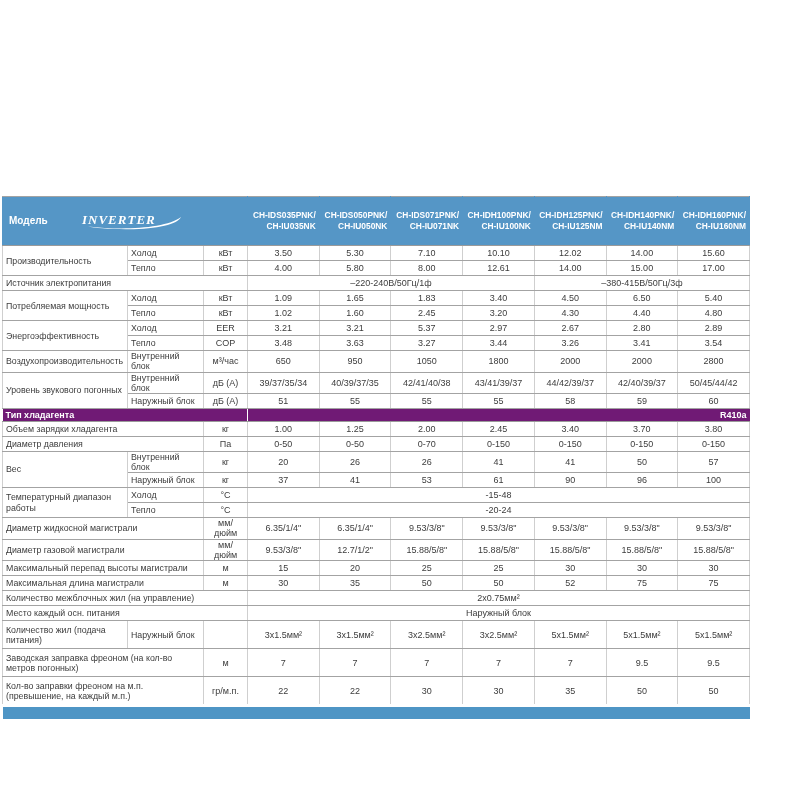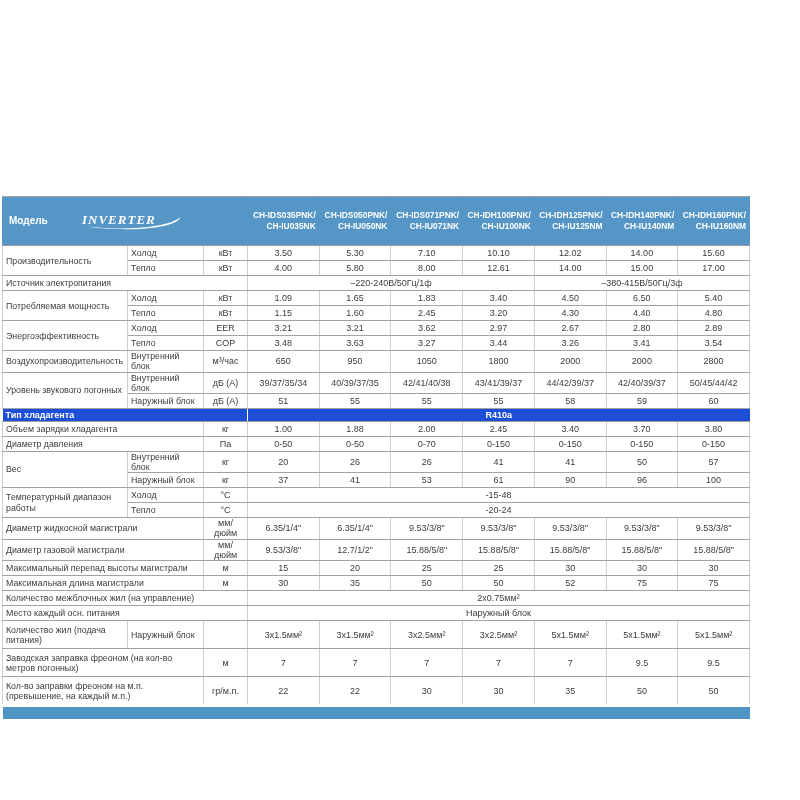--- a/index.html
+++ b/index.html
@@ -25,24 +25,24 @@
   
   tr.hdr td { height:27px; background:#5596c6; color:#fff; border:1px solid #5596c6;
               border-top:1px solid #a3a3a3; border-bottom:1px solid #9a9a9a; }
   td.model-cell { padding:0 6px; }
   .model-flex { display:flex; align-items:center; height:100%; }
   .model-label { font-weight:bold; font-size:10px; }
   .logo-wrap { margin:13px auto; padding-right:14px; }
   td.mh { font-weight:bold; font-size:8.4px; text-align:right; white-space:pre-line;
           border-left:1px solid #fff !important; line-height:1.3; }
   
-  tr.bandrow td { height:12px; background:#1d4ed8; color:#fff; font-weight:bold;
+  tr.bandrow td { height:12px; background:#701a75; color:#fff; font-weight:bold;
                   border-left:none; border-right:none;
                   border-top:1px solid #9a9a9a; border-bottom:1px solid #9a9a9a; }
-  tr.bandrow td.band-val { text-align:center; border-left:1px solid #fff; }
+  tr.bandrow td.band-val { text-align:right; border-left:1px solid #fff; }
   
   tr.bottombar td { height:12px; background:#4e95c5; border:none; border-top:3px solid #fff; }
 </style>
 </head>
 <body>
 
 <div class="stage">
   <table class="spec">
     <colgroup>
       <col style="width:125px">
@@ -118,36 +118,36 @@
           <td class="val">1.65</td>
           <td class="val">1.83</td>
           <td class="val">3.40</td>
           <td class="val">4.50</td>
           <td class="val">6.50</td>
           <td class="val">5.40</td>
         </tr>
     <tr class="r">
       <td class="sub">Тепло</td>
       <td class="unit">кВт</td>
-    <td class="val">1.15</td>
+    <td class="val">1.02</td>
           <td class="val">1.60</td>
           <td class="val">2.45</td>
           <td class="val">3.20</td>
           <td class="val">4.30</td>
           <td class="val">4.40</td>
           <td class="val">4.80</td>
         </tr>
 
     <tr class="r">
       <td class="lbl" rowspan="2">Энергоэффективность</td>
       <td class="sub">Холод</td>
       <td class="unit">EER</td>
     <td class="val">3.21</td>
           <td class="val">3.21</td>
-          <td class="val">3.62</td>
+          <td class="val">5.37</td>
           <td class="val">2.97</td>
           <td class="val">2.67</td>
           <td class="val">2.80</td>
           <td class="val">2.89</td>
         </tr>
     <tr class="r">
       <td class="sub">Тепло</td>
       <td class="unit">COP</td>
     <td class="val">3.48</td>
           <td class="val">3.63</td>
@@ -197,21 +197,21 @@
 
     <tr class="bandrow">
       <td colspan="3">Тип хладагента</td>
       <td class="band-val" colspan="7">R410a</td>
     </tr>
 
     <tr class="r">
       <td class="lbl" colspan="2">Объем зарядки хладагента</td>
       <td class="unit">кг</td>
     <td class="val">1.00</td>
-          <td class="val">1.88</td>
+          <td class="val">1.25</td>
           <td class="val">2.00</td>
           <td class="val">2.45</td>
           <td class="val">3.40</td>
           <td class="val">3.70</td>
           <td class="val">3.80</td>
         </tr>
 
     <tr class="r">
       <td class="lbl" colspan="2">Диаметр давления</td>
       <td class="unit">Па</td>

